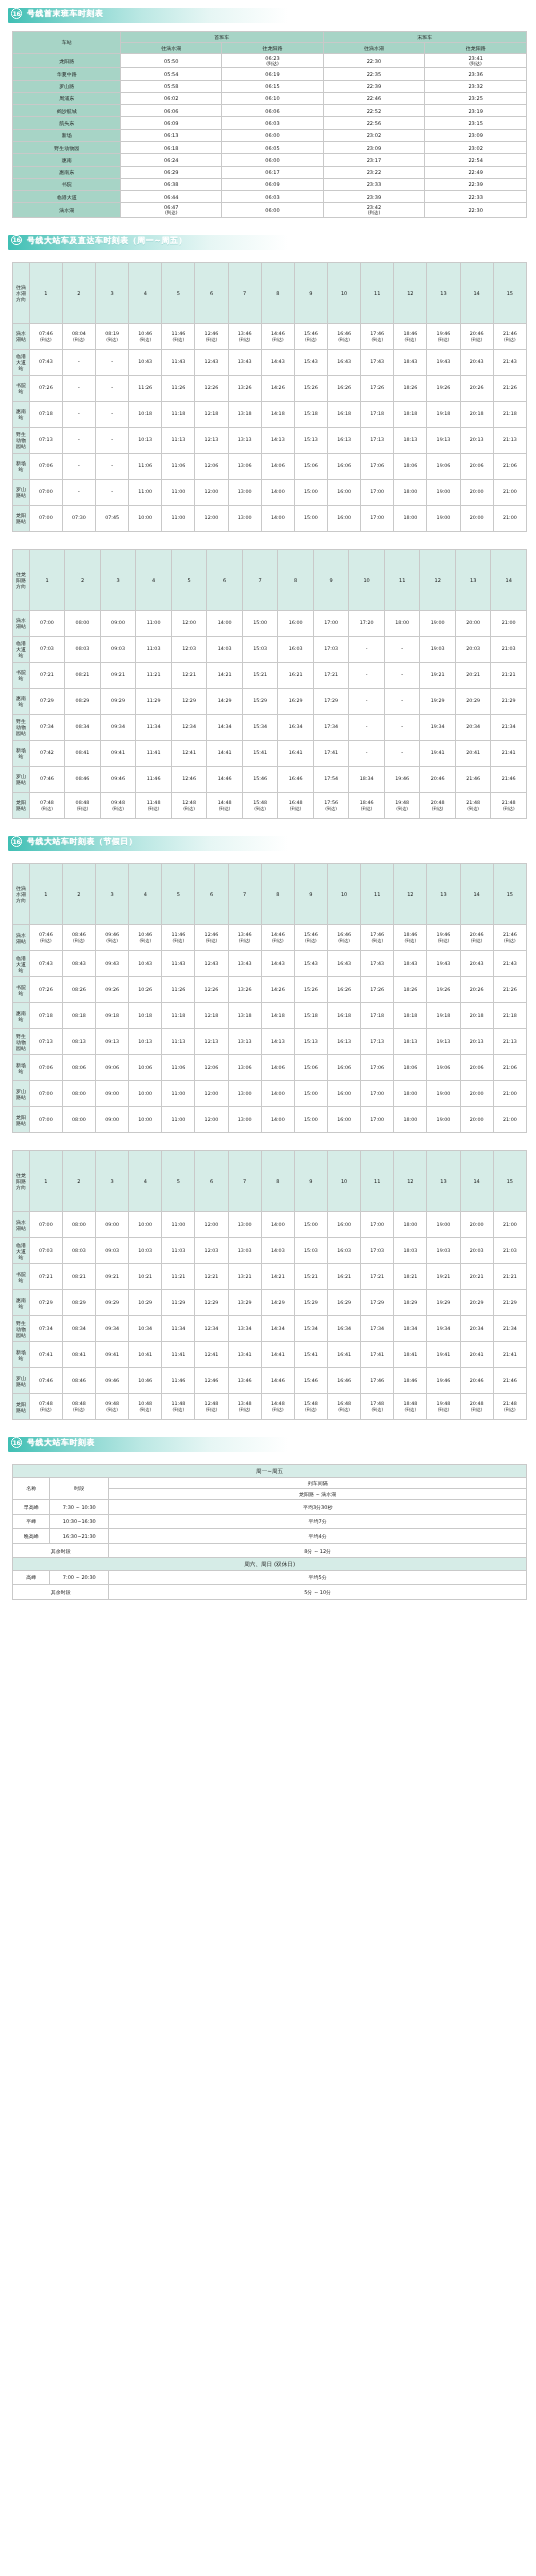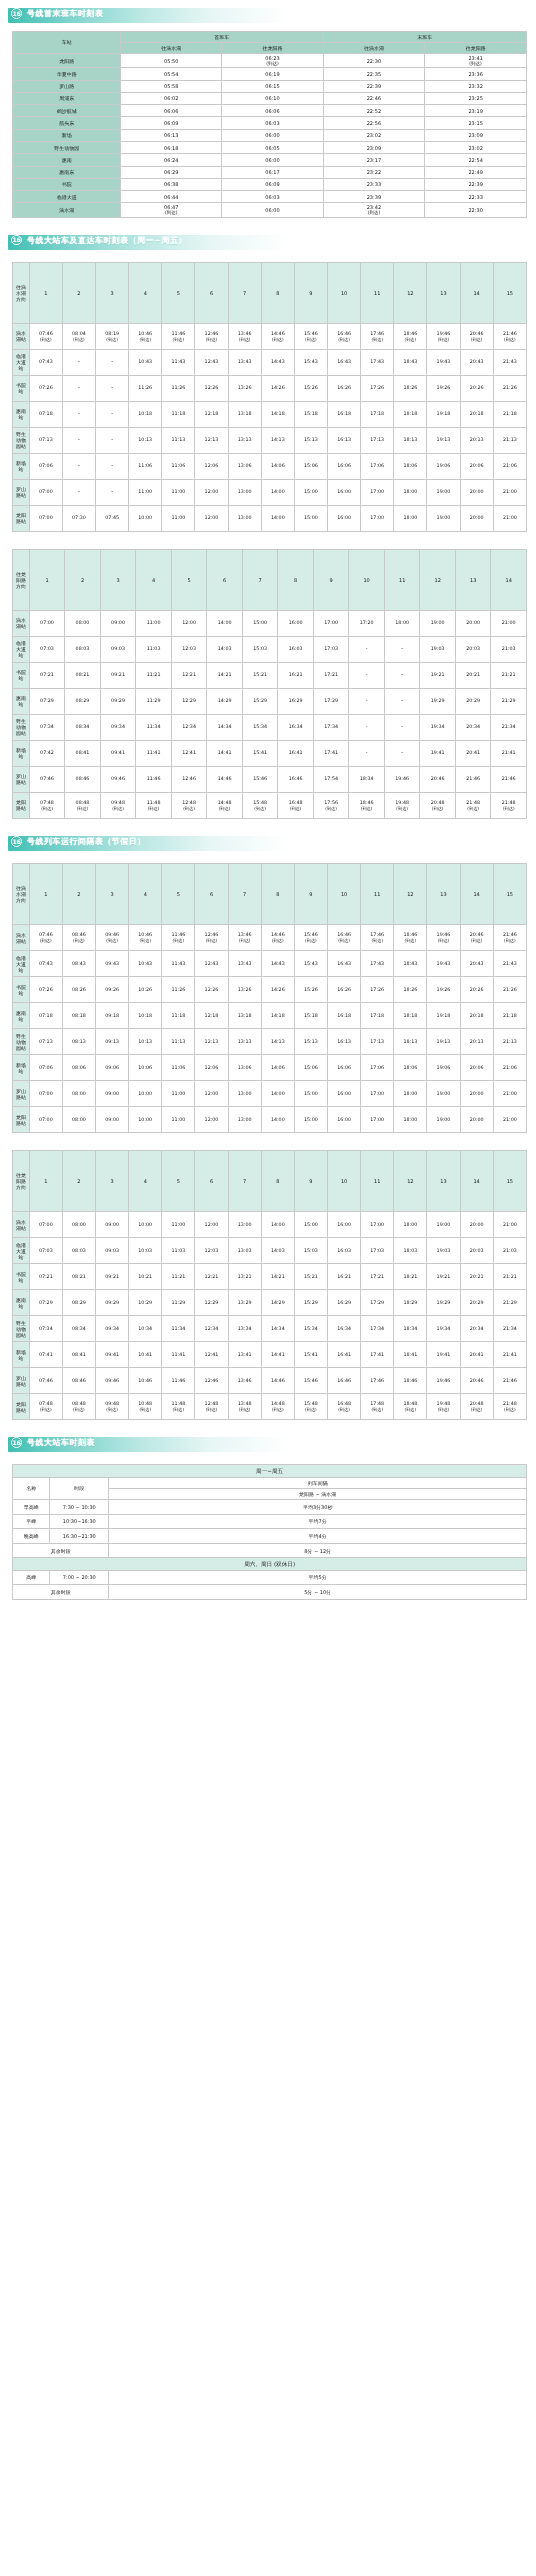--- a/index.html
+++ b/index.html
@@ -633,21 +633,21 @@
             <td class="cell">21:48<span class="arr">(到达)</span></td>
           </tr>
         </tbody>
       </table>
   </div>
 
   <div class="spacer-lg"></div>
 
   <div class="banner">
     <span class="banner-badge">16</span>
-    <span class="banner-title">号线列车运行间隔表（节假日）</span>
+    <span class="banner-title">号线大站车时刻表（节假日）</span>
   </div>
   <div class="spacer-md"></div>
 
   <div class="tbl-wrap">
     <table class="grid sched" id="tbl-hd-ds">
         <colgroup>
           <col style="width:3.2%">
           <col style="width:6.453333333333333%">
           <col style="width:6.453333333333333%">
           <col style="width:6.453333333333333%">

